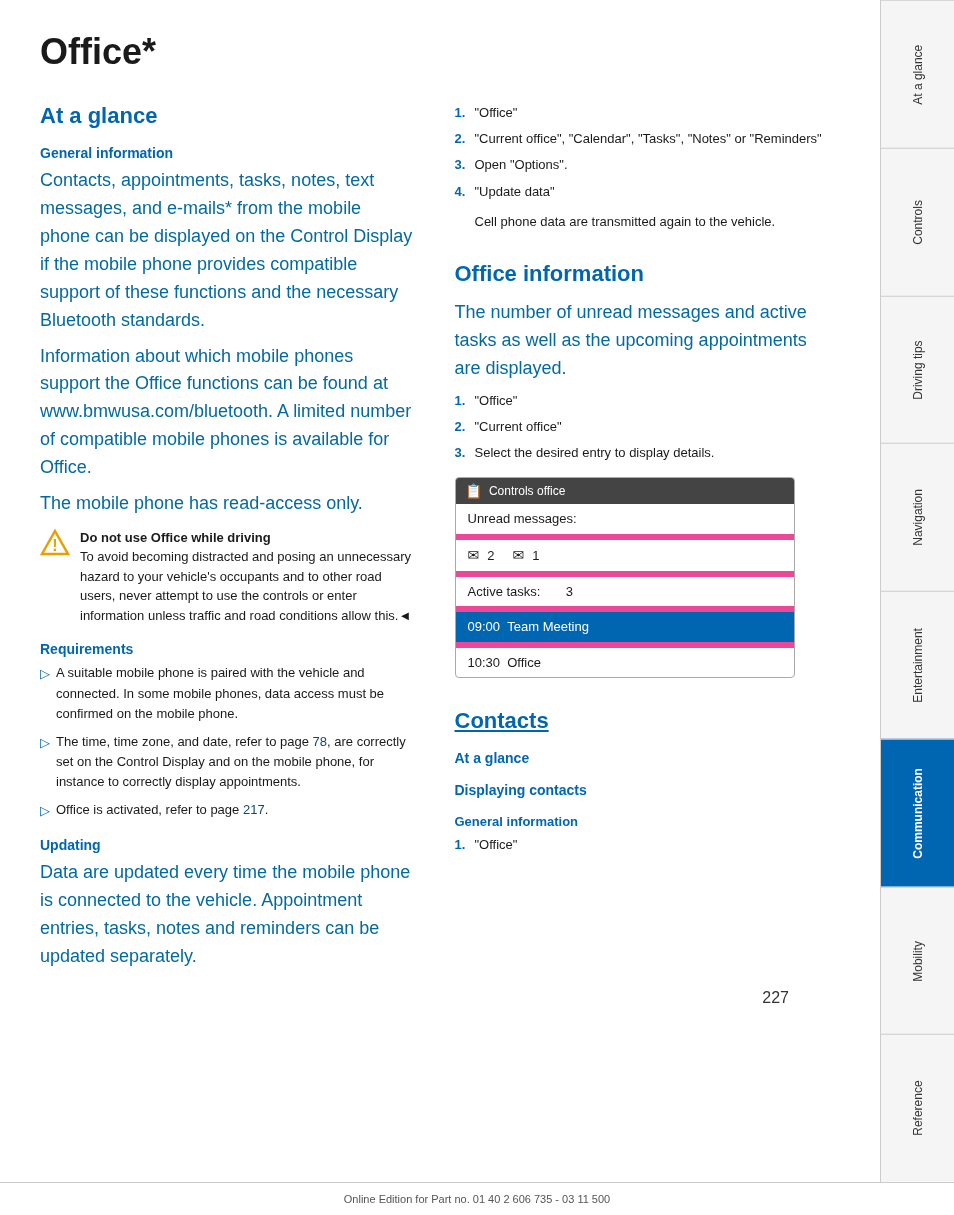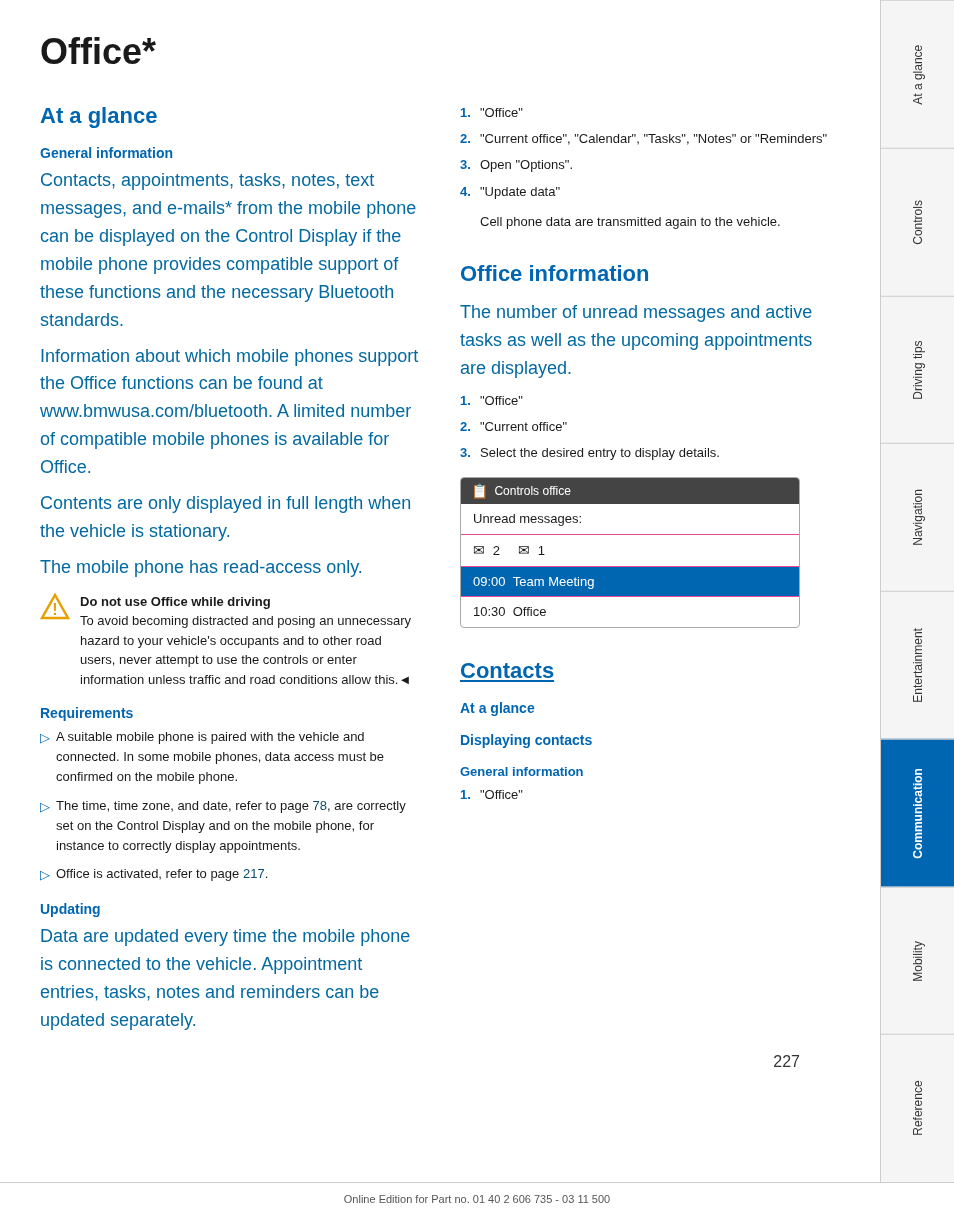--- a/index.html
+++ b/index.html
@@ -163,21 +163,21 @@
       display: flex;
       align-items: center;
       gap: 6px;
     }
     .screen-title-bar .doc-icon {
       font-size: 14px;
     }
     .screen-row {
       padding: 5px 12px;
       font-size: 13px;
-      border-bottom: 1px solid #ec4899;
+      border-bottom: 6px solid #ec4899;
       line-height: 1.5;
     }
     .screen-row:last-child {
       border-bottom: none;
     }
     .screen-row.active-row {
       background: #0066b2;
       color: #fff;
     }
     .msg-row {
@@ -206,20 +206,21 @@
       padding: 10px 40px 0 0;
     }
     .full-content {
       display: flex;
       flex-direction: column;
       flex: 1;
     }
     .content-and-sidebar {
       display: flex;
       flex: 1;
+      gap: 11px;
     }
   </style>
 </head>
 <body>
 
 <div class="full-content">
   <div class="content-and-sidebar">
     <div class="main-content">
 
       <h1 class="page-title">Office*</h1>
@@ -227,21 +228,20 @@
       <div class="two-col">
 
         <div class="col-left">
 
           <h2 class="section-heading">At a glance</h2>
 
           <h3 class="sub-heading">General information</h3>
 
           <p class="body-text">Contacts, appointments, tasks, notes, text messages, and e-mails* from the mobile phone can be displayed on the Control Display if the mobile phone provides compatible support of these functions and the necessary Bluetooth standards.</p>
           <p class="body-text">Information about which mobile phones support the Office functions can be found at www.bmwusa.com/bluetooth. A limited number of compatible mobile phones is available for Office.</p>
-          <p class="body-text">Contents are only displayed in full length when the vehicle is stationary.</p>
           <p class="body-text">The mobile phone has read-access only.</p>
 
           <div class="warning-box">
             <div class="warning-icon">
               <svg viewBox="0 0 30 30" xmlns="http://www.w3.org/2000/svg">
                 <polygon points="15,3 28,26 2,26" fill="none" stroke="#e8a000" stroke-width="2.5"></polygon>
                 <text x="15" y="23" text-anchor="middle" font-size="16" font-weight="bold" fill="#e8a000">!</text>
               </svg>
             </div>
             <div class="warning-text">
@@ -320,20 +320,23 @@
                 <span>Unread messages:</span>
               </div>
               <div class="screen-row">
                 <span class="msg-row">
                   <span class="msg-icon">✉</span>
                   <span>2</span>
                   <span class="msg-icon" style="margin-left:10px;">✉</span>
                   <span>1</span>
                 </span>
               </div>
+              <div class="screen-row">
+                <span>Active tasks:&nbsp;&nbsp;&nbsp;&nbsp;&nbsp;&nbsp;&nbsp;3</span>
+              </div>
               <div class="screen-row active-row">
                 <span>09:00&nbsp;&nbsp;Team Meeting</span>
               </div>
               <div class="screen-row">
                 <span>10:30&nbsp;&nbsp;Office</span>
               </div>
             </div>
           </div>
 
           <div class="contacts-section">

